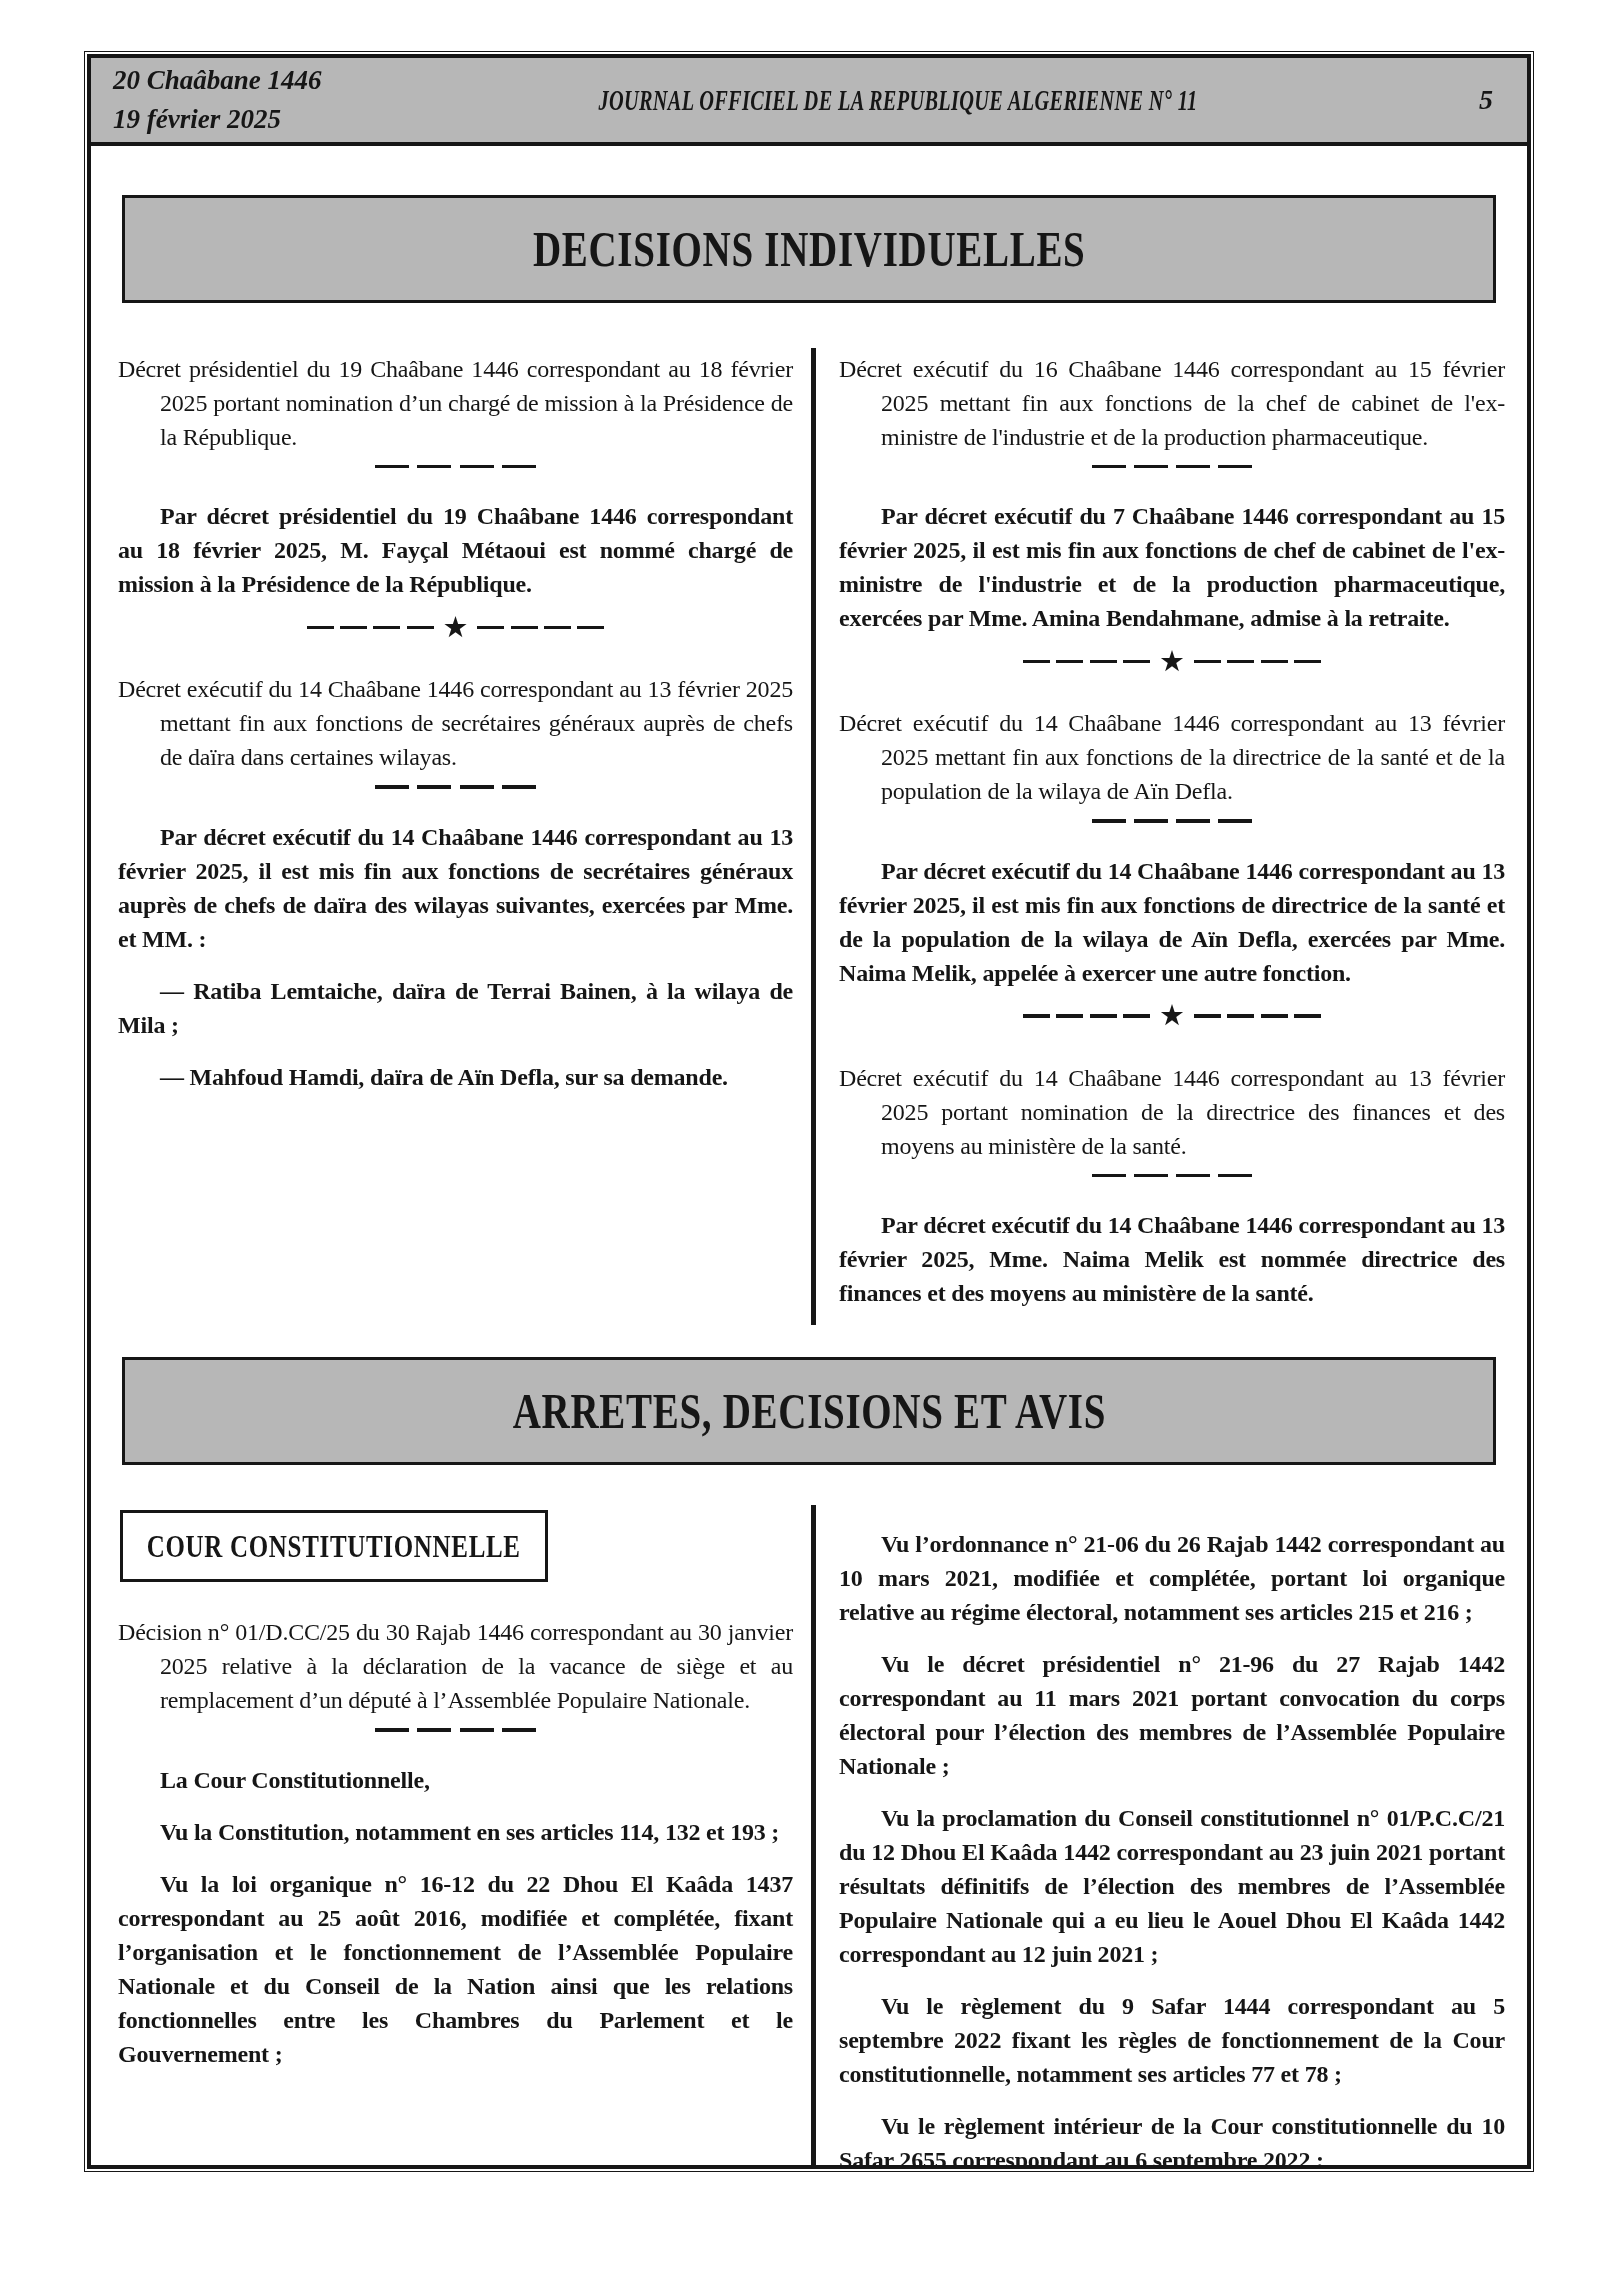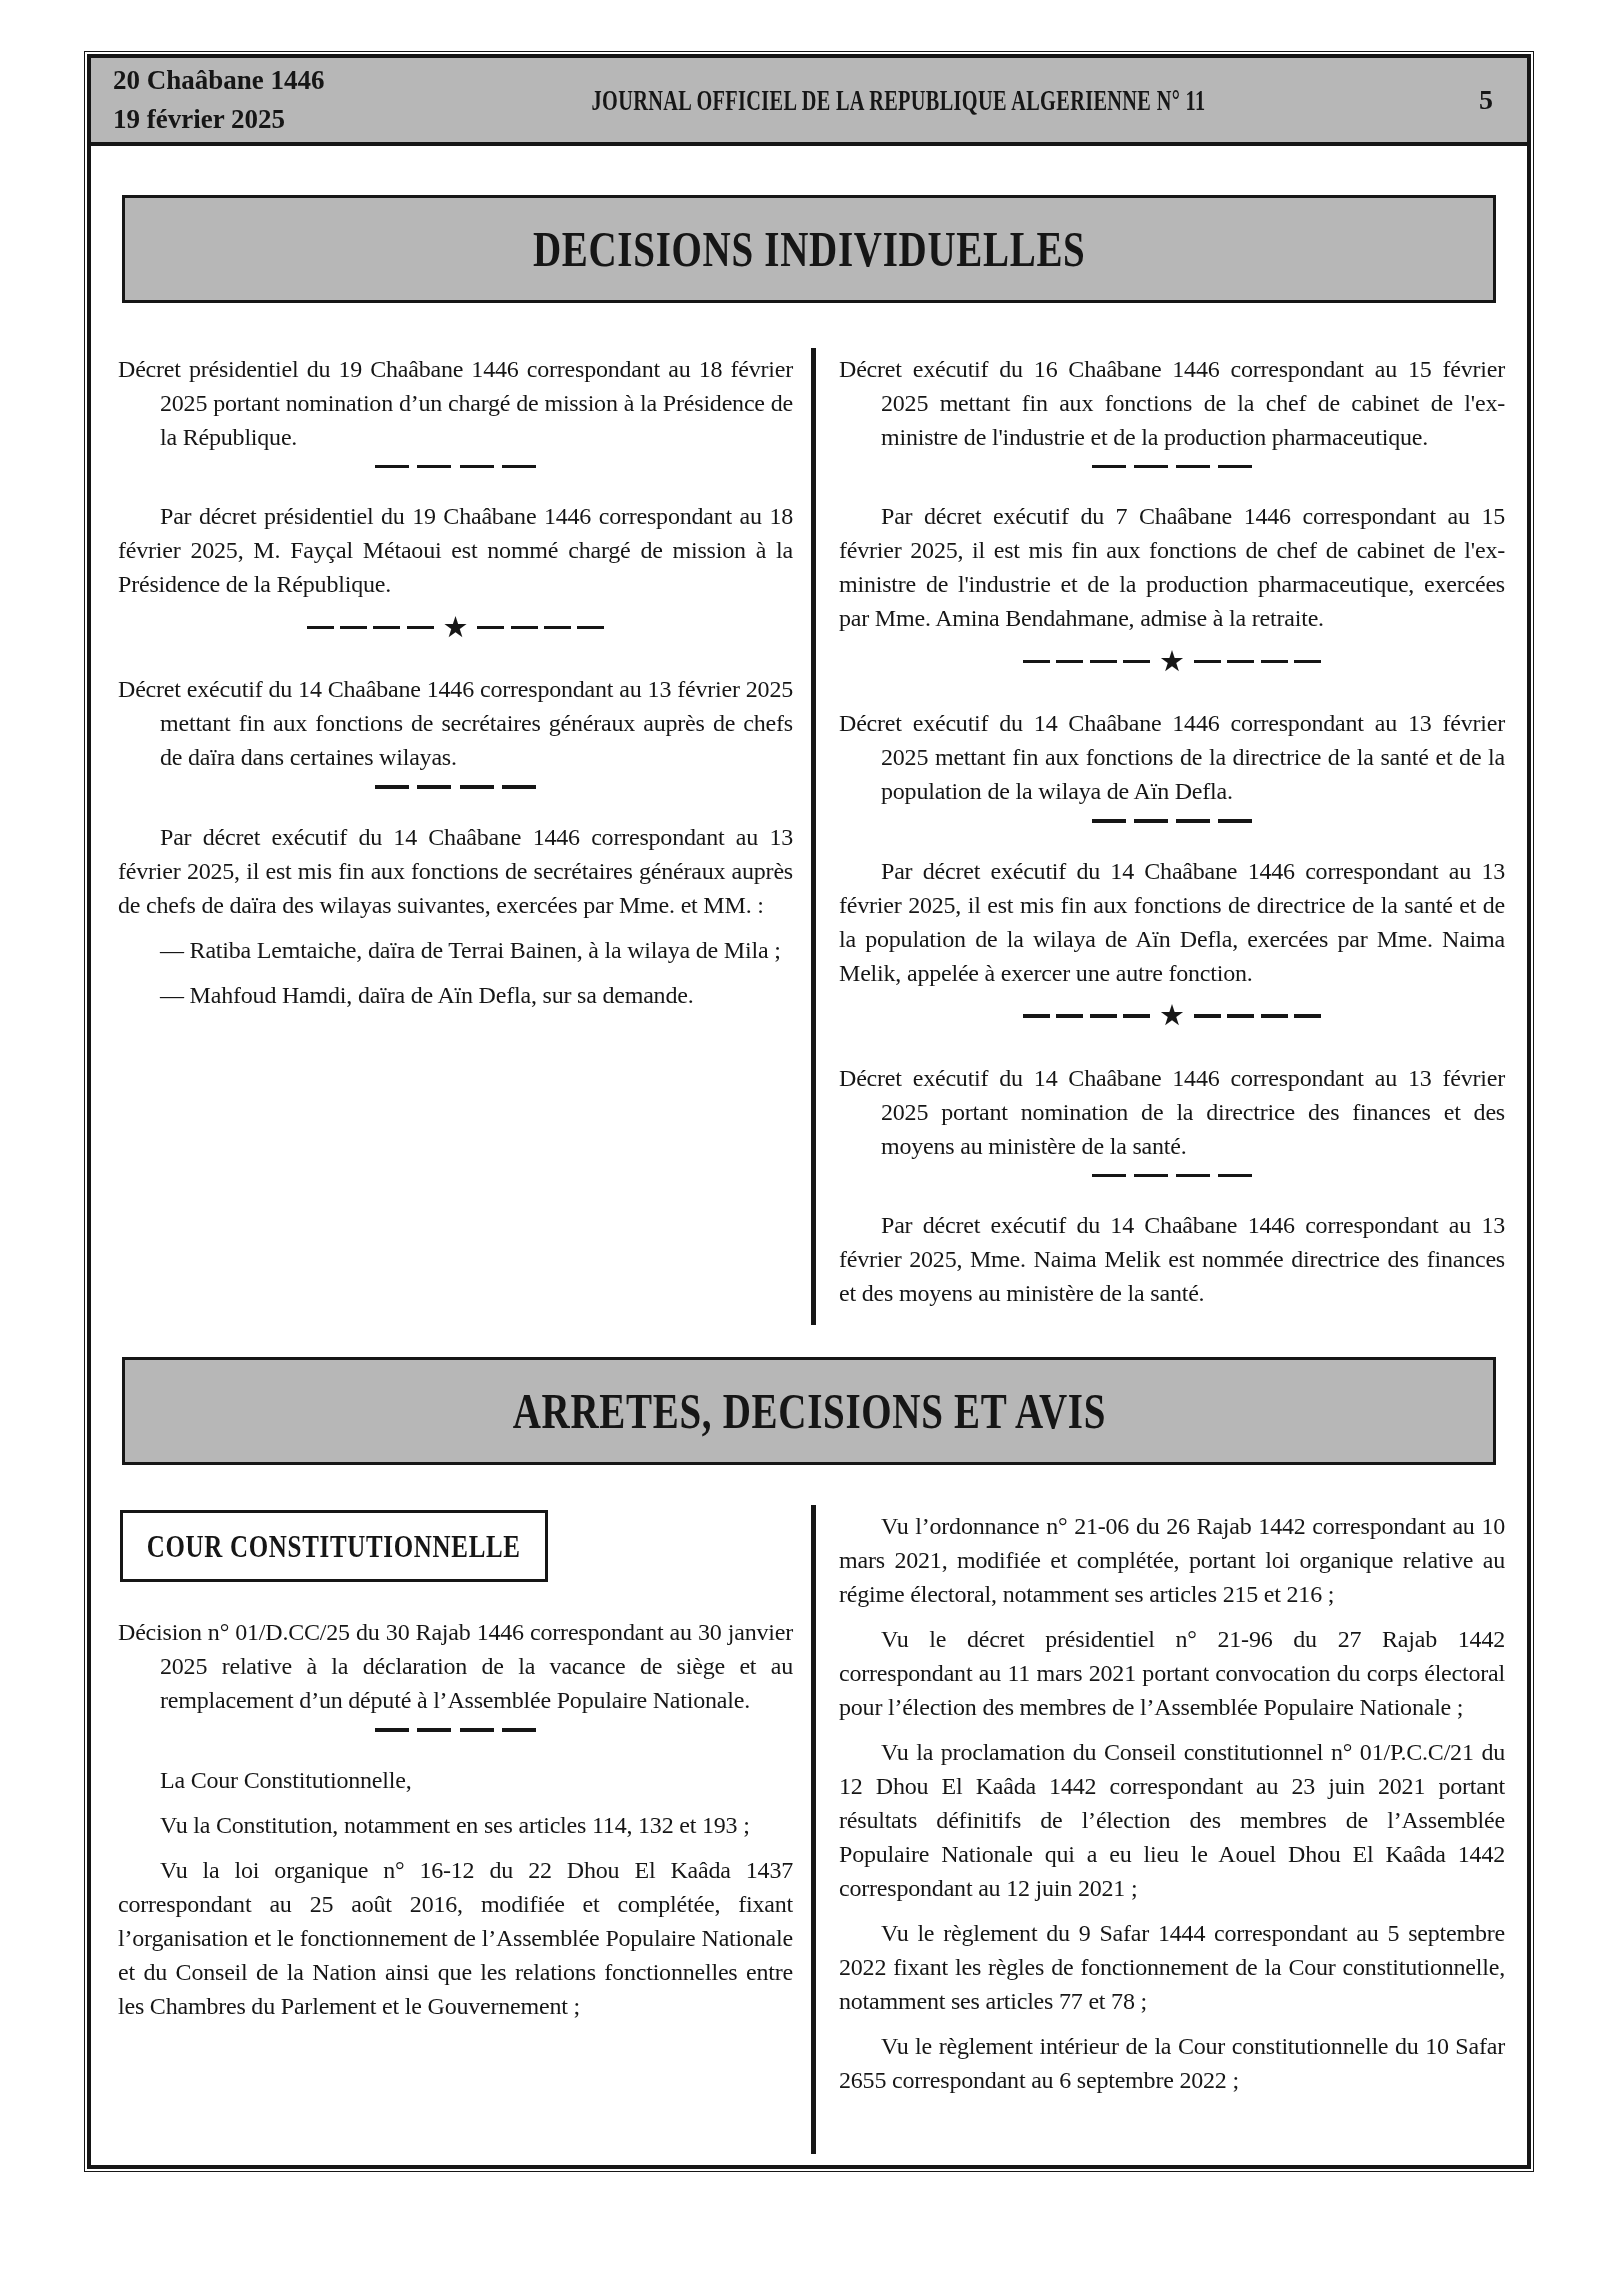--- a/index.html
+++ b/index.html
@@ -26,20 +26,21 @@
     overflow:hidden;
     background:#fff;
   }
   
   .header-band{
     flex:none;height:88px;
     background:var(--gray);
     border-bottom:4.5px solid var(--ink);
     display:flex;align-items:center;
     box-sizing:border-box;
+    font-style:italic;
   }
   .dates{
     width:271px;padding-left:22px;
     font-weight:700;font-size:27px;line-height:39px;
     white-space:nowrap;
   }
   .journal-title{flex:1;text-align:center;}
   .journal-title span{
     display:inline-block;
     font-weight:700;font-size:29px;letter-spacing:0.5px;
@@ -85,21 +86,22 @@
     letter-spacing:-0.2px;
     text-align:justify;
   }
   .heading{
     font-weight:400;
     padding-left:42px;text-indent:-42px;
     margin:0 0 5.4px 0;
   }
   .para{
     text-indent:42px;
-    margin:0 0 11px 0;
+    margin:18px 0 11px 0;
+    font-weight:bold;
   }
   .sep-dashes{
     display:flex;justify-content:center;align-items:center;gap:8.1px;
     margin:11px auto 31px;
   }
   .sep-dashes .bar{width:34px;height:3.6px;background:var(--ink);}
   .sep-star{
     display:flex;justify-content:center;align-items:center;gap:6.3px;
     height:23.5px;
     margin:14.5px auto 33px;

